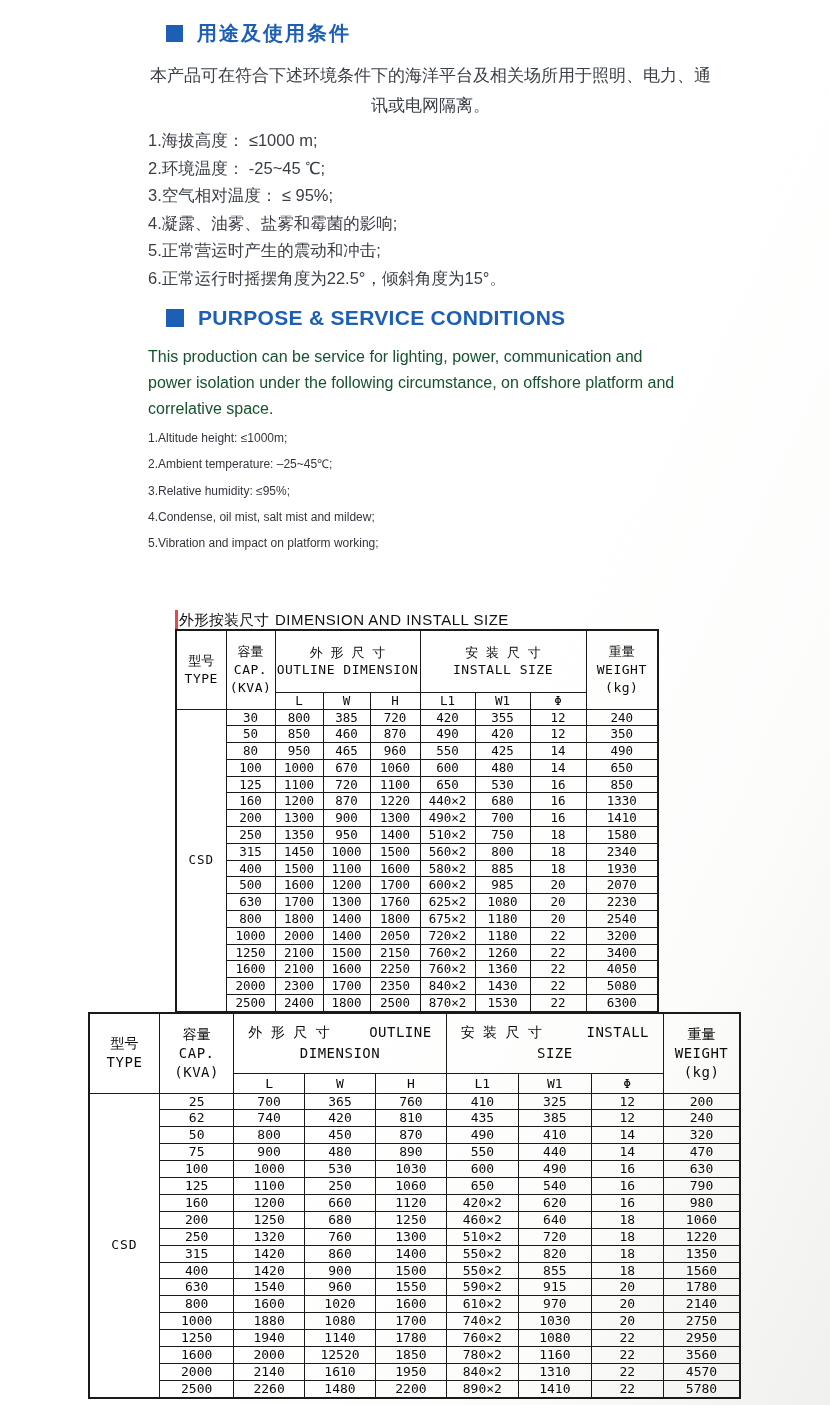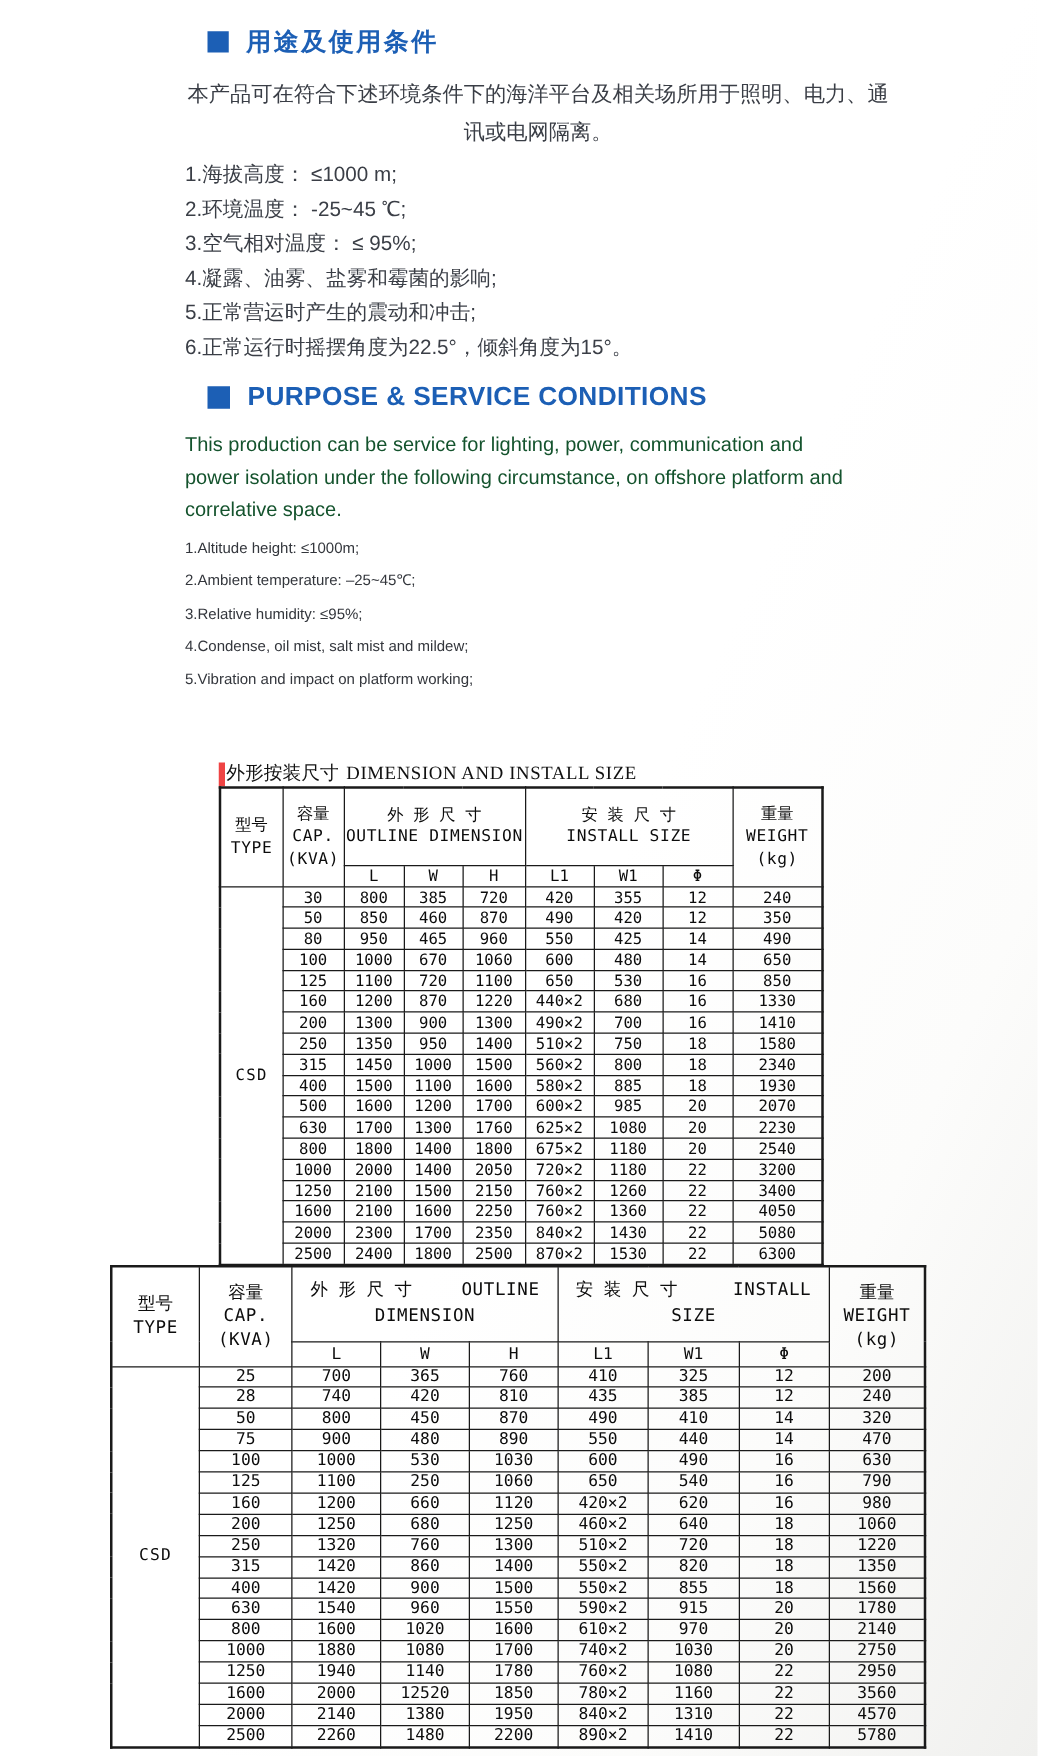--- a/index.html
+++ b/index.html
@@ -28,23 +28,23 @@
   .list-cn .cond-item { font-size:16.5px; line-height:27.5px; color:#3a3e46; }
   .list-en .cond-item { font-size:12px; line-height:26.3px; color:#33363c; }
 
   
   .tbl-block { position:absolute; }
   .t1-block { left:175px; top:610px; width:484px; }
   .t2-block { left:88px;  top:1012px; width:653px; }
 
   .t1-title {
     font-size:15px; line-height:19px; height:19px;
-    font-family:Liberation Serif, serif;
+    font-family:Liberation Sans, sans-serif;
     color:#111; white-space:nowrap;
-    border-left:5px solid #ef4444;
+    border-left:3px solid #ef4444;
     padding-left:1px;
   }
   .t1-title .t-en { margin-left:6px; letter-spacing:0.5px; }
 
   table { border-collapse:collapse; table-layout:fixed; width:100%;
           font-family:"DejaVu Sans Mono", monospace; color:#0c0c0c; }
   th, td { border:1px solid #1a1a1a; text-align:center; vertical-align:middle;
            padding:0; font-weight:normal; overflow:hidden; }
   .t1 { border:2px solid #1a1a1a; }
   .t2 { border:2px solid #1a1a1a; }
@@ -391,21 +391,21 @@
           <td>25</td>
           <td>700</td>
           <td>365</td>
           <td>760</td>
           <td>410</td>
           <td>325</td>
           <td>12</td>
           <td>200</td>
         </tr>
         <tr>
-          <td>28</td>
+          <td>62</td>
           <td>740</td>
           <td>420</td>
           <td>810</td>
           <td>435</td>
           <td>385</td>
           <td>12</td>
           <td>240</td>
         </tr>
         <tr>
           <td>50</td>
@@ -543,21 +543,21 @@
           <td>12520</td>
           <td>1850</td>
           <td>780×2</td>
           <td>1160</td>
           <td>22</td>
           <td>3560</td>
         </tr>
         <tr>
           <td>2000</td>
           <td>2140</td>
-          <td>1380</td>
+          <td>1610</td>
           <td>1950</td>
           <td>840×2</td>
           <td>1310</td>
           <td>22</td>
           <td>4570</td>
         </tr>
         <tr>
           <td>2500</td>
           <td>2260</td>
           <td>1480</td>

